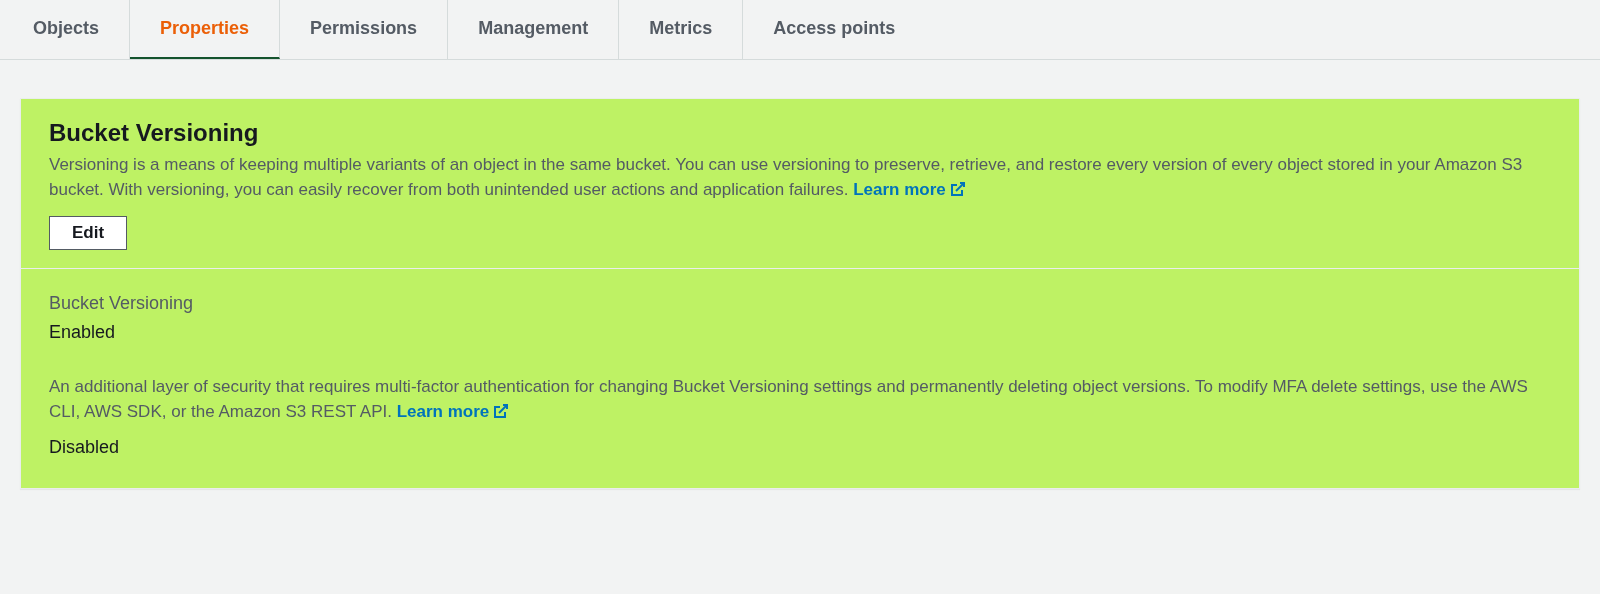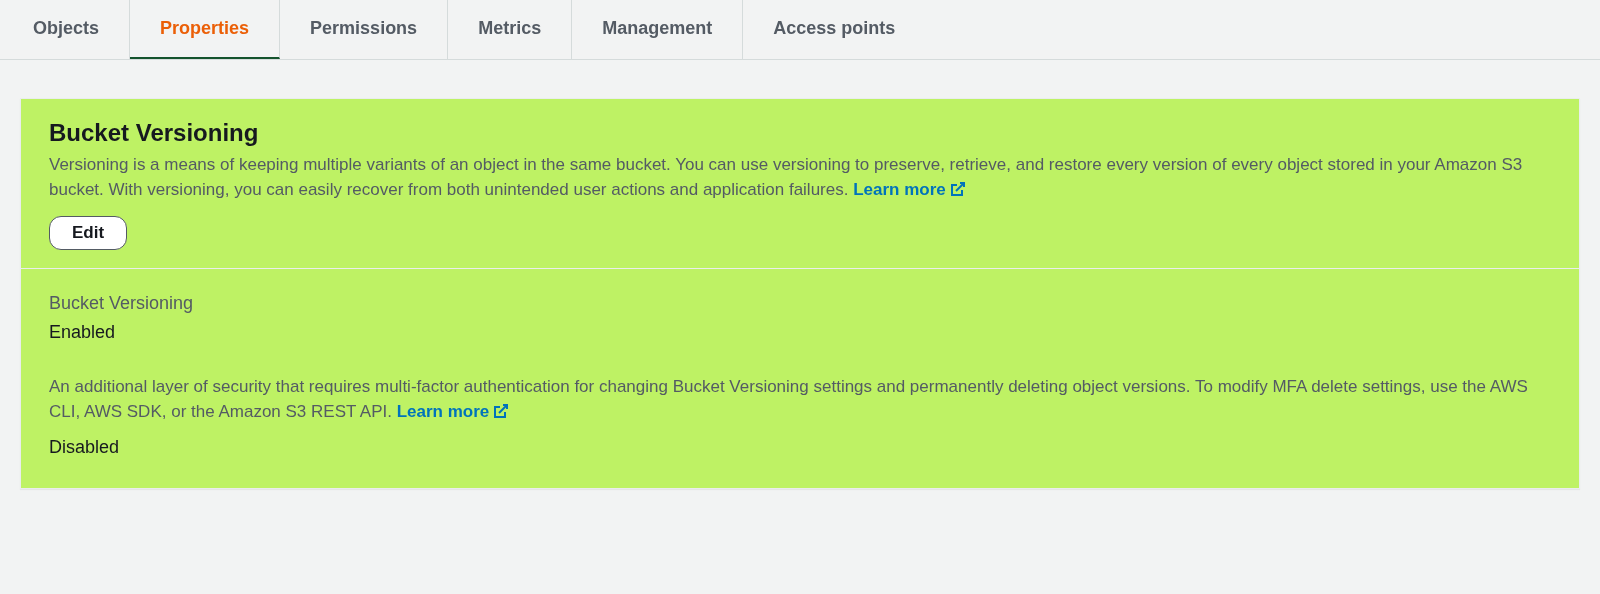--- a/index.html
+++ b/index.html
@@ -69,21 +69,21 @@
     }
     .edit-btn {
       margin-top: 12px;
       padding: 6px 22px;
       font-size: 17px;
       font-weight: 700;
       background: #ffffff;
       border: 1px solid #545b64;
       color: #16191f;
       cursor: pointer;
-      border-radius: 12px;
+      border-radius: 0;
     }
     .panel-body {
       padding: 24px 28px 30px 28px;
     }
     .field {
       margin-bottom: 32px;
     }
     .field:last-child {
       margin-bottom: 0;
     }
@@ -103,22 +103,22 @@
       color: #16191f;
     }
   </style>
 </head>
 <body>
 
 <div class="tabs">
   <div class="tab">Objects</div>
   <div class="tab active">Properties</div>
   <div class="tab">Permissions</div>
+  <div class="tab">Management</div>
   <div class="tab">Metrics</div>
-  <div class="tab">Management</div>
   <div class="tab">Access points</div>
 </div>
 
 <div class="panel">
   <div class="panel-header">
     <h2 class="panel-title">Bucket Versioning</h2>
     <p class="panel-desc">
       <span>Versioning is a means of keeping multiple variants of an object in the same bucket. You can use versioning to preserve, retrieve, and restore every version of every object stored in your Amazon S3 bucket. With versioning, you can easily recover from both unintended user actions and application failures. </span><a href="#" class="learn-more"><span>Learn more</span><span class="ext-icon"><svg width="16" height="16" viewBox="0 0 16 16" fill="none" stroke="#0073bb" stroke-width="2">
               <path d="M10 2 H14 V6"></path>
               <path d="M6 10 L14 2"></path>

